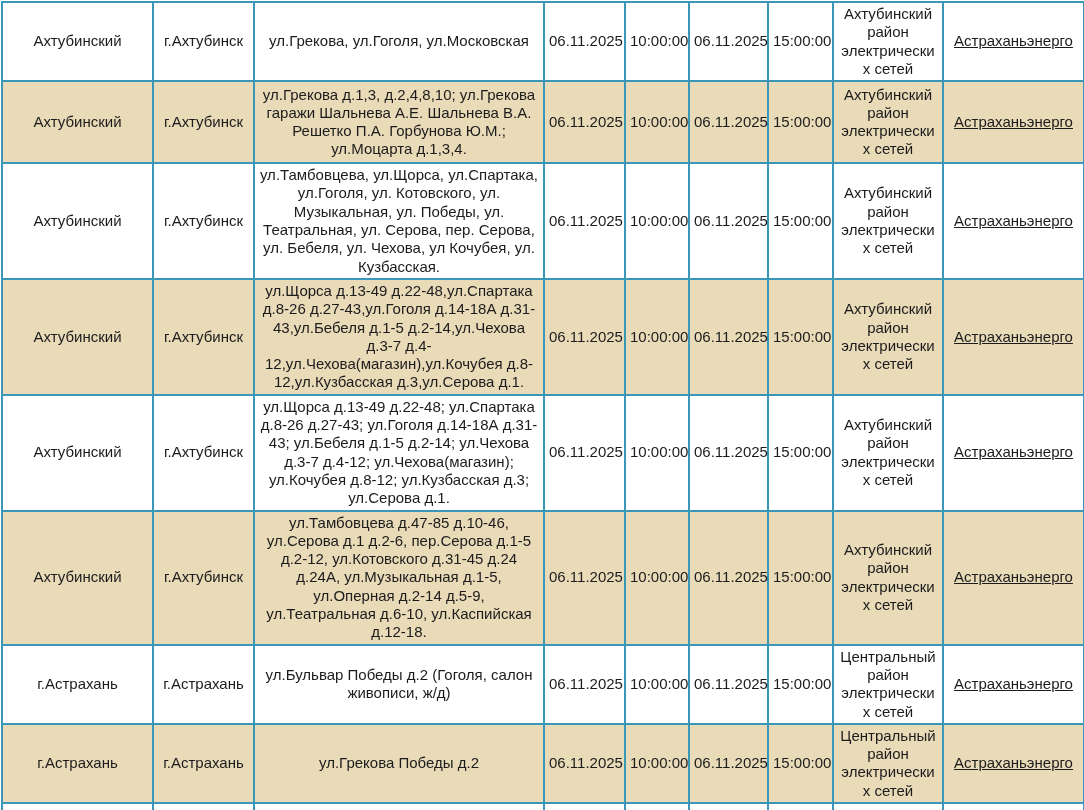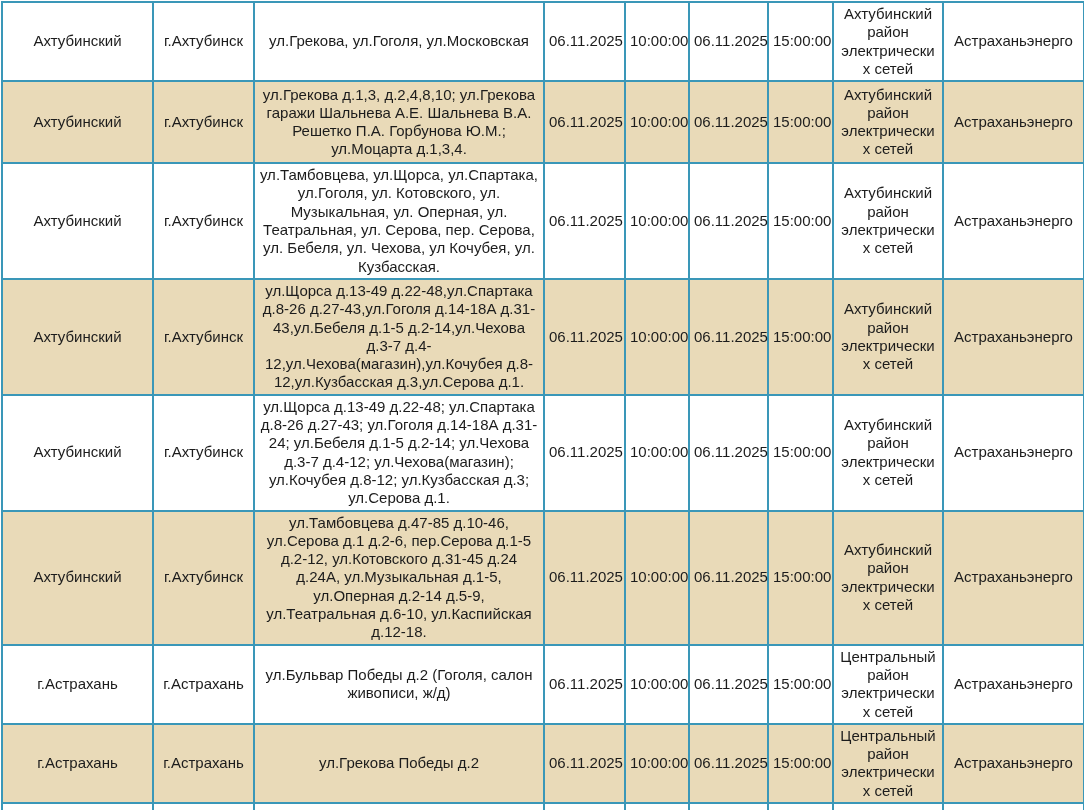--- a/index.html
+++ b/index.html
@@ -47,21 +47,21 @@
   col.c-network    { width: 110px; }
   col.c-company    { width: 141px; }
 
   td.col-start_date, td.col-start_time, td.col-end_date, td.col-end_time {
     white-space: nowrap;
     padding-left: 1px;
     padding-right: 1px;
   }
   td.col-addresses { padding-left: 6px; padding-right: 6px; }
   td.col-network   { padding-left: 2px; padding-right: 2px; margin-top: 29px; }
-  td.col-company   { padding-left: 1px; padding-right: 1px; }
+  td.col-company   { padding-left: 1px; padding-right: 1px; text-decoration: underline; }
 
   
   tr:nth-child(1) { height: 68px;  }
   tr:nth-child(2) { height: 82px;  }
   tr:nth-child(3) { height: 96px;  }
   tr:nth-child(4) { height: 94px;  }
   tr:nth-child(5) { height: 86px;  }
   tr:nth-child(6) { height: 109px; }
   tr:nth-child(7) { height: 70px;  }
   tr:nth-child(8) { height: 71px;  }
@@ -102,21 +102,21 @@
           <td class="col-start_date">06.11.2025</td>
           <td class="col-start_time">10:00:00</td>
           <td class="col-end_date">06.11.2025</td>
           <td class="col-end_time">15:00:00</td>
           <td class="col-network">Ахтубинский район электрических сетей</td>
           <td class="col-company">Астраханьэнерго</td>
         </tr>
         <tr>
           <td class="col-district">Ахтубинский</td>
           <td class="col-city">г.Ахтубинск</td>
-          <td class="col-addresses">ул.Тамбовцева, ул.Щорса, ул.Спартака, ул.Гоголя, ул. Котовского, ул. Музыкальная, ул. Оперная, ул. Театральная, ул. Серова, пер. Серова, ул. Бебеля, ул. Чехова, ул Кочубея, ул. Кузбасская.</td>
+          <td class="col-addresses">ул.Тамбовцева, ул.Щорса, ул.Спартака, ул.Гоголя, ул. Котовского, ул. Музыкальная, ул. Победы, ул. Театральная, ул. Серова, пер. Серова, ул. Бебеля, ул. Чехова, ул Кочубея, ул. Кузбасская.</td>
           <td class="col-start_date">06.11.2025</td>
           <td class="col-start_time">10:00:00</td>
           <td class="col-end_date">06.11.2025</td>
           <td class="col-end_time">15:00:00</td>
           <td class="col-network">Ахтубинский район электрических сетей</td>
           <td class="col-company">Астраханьэнерго</td>
         </tr>
         <tr>
           <td class="col-district">Ахтубинский</td>
           <td class="col-city">г.Ахтубинск</td>
@@ -124,21 +124,21 @@
           <td class="col-start_date">06.11.2025</td>
           <td class="col-start_time">10:00:00</td>
           <td class="col-end_date">06.11.2025</td>
           <td class="col-end_time">15:00:00</td>
           <td class="col-network">Ахтубинский район электрических сетей</td>
           <td class="col-company">Астраханьэнерго</td>
         </tr>
         <tr>
           <td class="col-district">Ахтубинский</td>
           <td class="col-city">г.Ахтубинск</td>
-          <td class="col-addresses">ул.Щорса д.13-49 д.22-48; ул.Спартака д.8-26 д.27-43; ул.Гоголя д.14-18А д.31-24; ул.Бебеля д.1-5 д.2-14; ул.Чехова д.3-7 д.4-12; ул.Чехова(магазин); ул.Кочубея д.8-12; ул.Кузбасская д.3; ул.Серова д.1.</td>
+          <td class="col-addresses">ул.Щорса д.13-49 д.22-48; ул.Спартака д.8-26 д.27-43; ул.Гоголя д.14-18А д.31-43; ул.Бебеля д.1-5 д.2-14; ул.Чехова д.3-7 д.4-12; ул.Чехова(магазин); ул.Кочубея д.8-12; ул.Кузбасская д.3; ул.Серова д.1.</td>
           <td class="col-start_date">06.11.2025</td>
           <td class="col-start_time">10:00:00</td>
           <td class="col-end_date">06.11.2025</td>
           <td class="col-end_time">15:00:00</td>
           <td class="col-network">Ахтубинский район электрических сетей</td>
           <td class="col-company">Астраханьэнерго</td>
         </tr>
         <tr>
           <td class="col-district">Ахтубинский</td>
           <td class="col-city">г.Ахтубинск</td>

